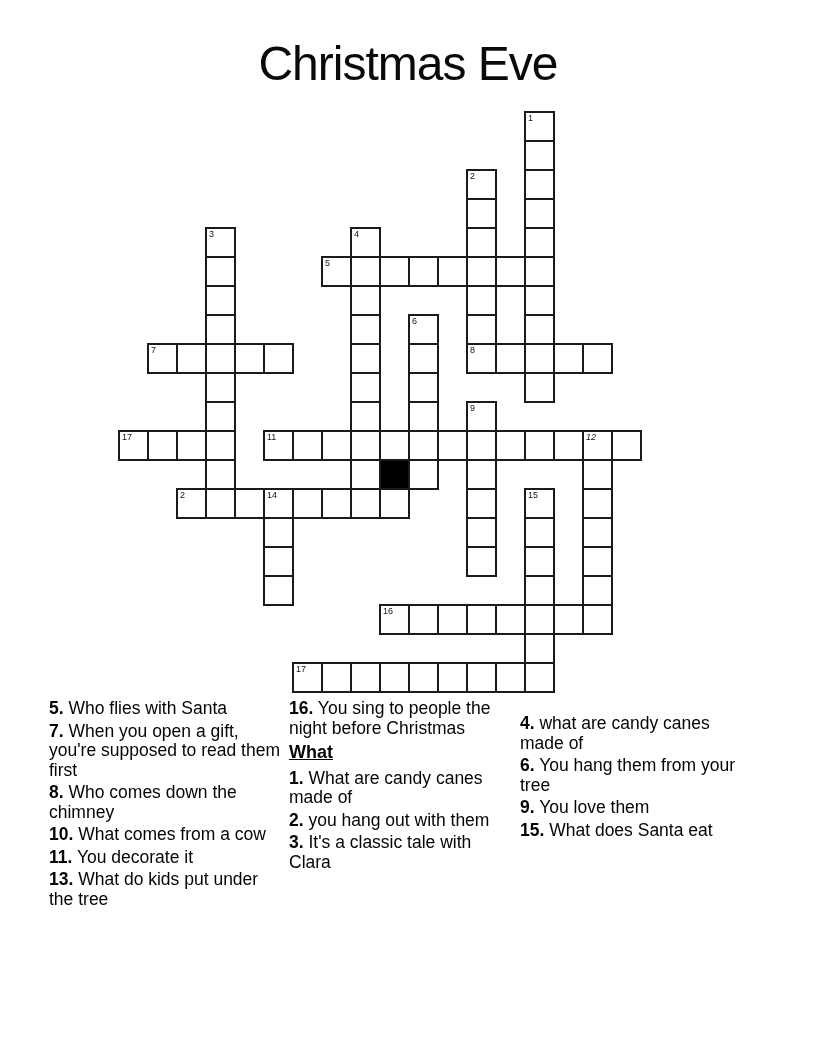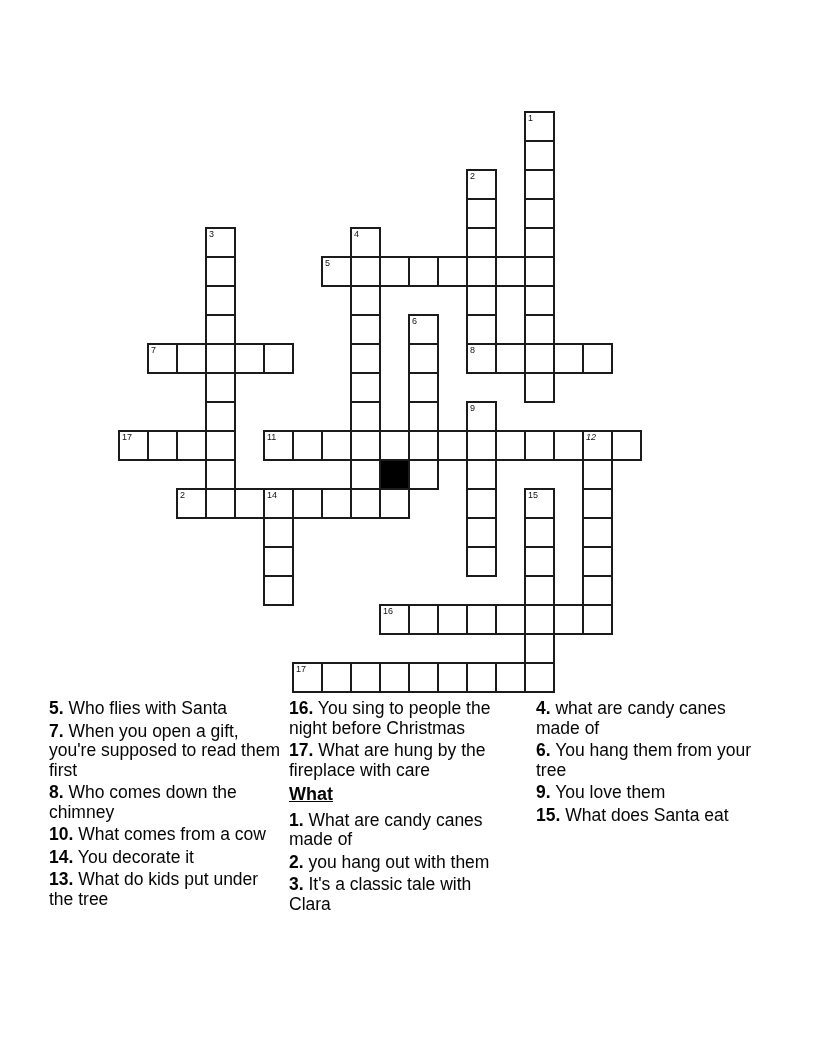--- a/index.html
+++ b/index.html
@@ -50,35 +50,36 @@
   }
   .clues-col {
     position: absolute;
     top: 699px;
     font-size: 17.5px;
     line-height: 19.5px;
     color: #050505;
   }
   .col-1 { left: 49px;  width: 237px; }
   .col-2 { left: 289px; width: 228px; }
-  .col-3 { left: 536px; width: 232px; }
+  .col-3 { left: 520px; width: 232px; margin-top: 15px; }
   .clue-heading {
     font-weight: bold;
     text-decoration: underline;
     font-size: 18px;
     margin: 0 0 4px 0;
   }
   .clue-heading.mid { margin-top: 5px; margin-bottom: 6px; }
   .clue { margin: 0 0 3px 0; }
   .clue .num { font-weight: bold; }
 </style>
 </head>
 <body>
 
 <div class="page">
+  <div class="title">Christmas Eve</div>
   <div class="grid">
       <div class="cell" style="left: 406px; top: 0px;">
         <span class="cell-num">1</span>
       </div>
       <div class="cell" style="left: 406px; top: 29px;"></div>
       <div class="cell" style="left: 348px; top: 58px;">
         <span class="cell-num">2</span>
       </div>
       <div class="cell" style="left: 406px; top: 58px;"></div>
       <div class="cell" style="left: 348px; top: 87px;"></div>
@@ -217,26 +218,25 @@
       <div class="cell" style="left: 319px; top: 551px;"></div>
       <div class="cell" style="left: 348px; top: 551px;"></div>
       <div class="cell" style="left: 377px; top: 551px;"></div>
       <div class="cell" style="left: 406px; top: 551px;"></div>
     </div>
   <div class="clues-col col-1">
       <p class="clue"><span class="num">5.</span> Who flies with Santa</p>
       <p class="clue"><span class="num">7.</span> When you open a gift, you're supposed to read them first</p>
       <p class="clue"><span class="num">8.</span> Who comes down the chimney</p>
       <p class="clue"><span class="num">10.</span> What comes from a cow</p>
-      <p class="clue"><span class="num">14.</span> You decorate it</p>
+      <p class="clue"><span class="num">11.</span> You decorate it</p>
       <p class="clue"><span class="num">13.</span> What do kids put under the tree</p>
     </div>
   <div class="clues-col col-2">
       <p class="clue"><span class="num">16.</span> You sing to people the night before Christmas</p>
-      <p class="clue"><span class="num">17.</span> What are hung by the fireplace with care</p>
       <div class="clue-heading mid">What</div>
       <p class="clue"><span class="num">1.</span> What are candy canes made of</p>
       <p class="clue"><span class="num">2.</span> you hang out with them</p>
       <p class="clue"><span class="num">3.</span> It's a classic tale with Clara</p>
     </div>
   <div class="clues-col col-3">
       <p class="clue"><span class="num">4.</span> what are candy canes made of</p>
       <p class="clue"><span class="num">6.</span> You hang them from your tree</p>
       <p class="clue"><span class="num">9.</span> You love them</p>
       <p class="clue"><span class="num">15.</span> What does Santa eat</p>

